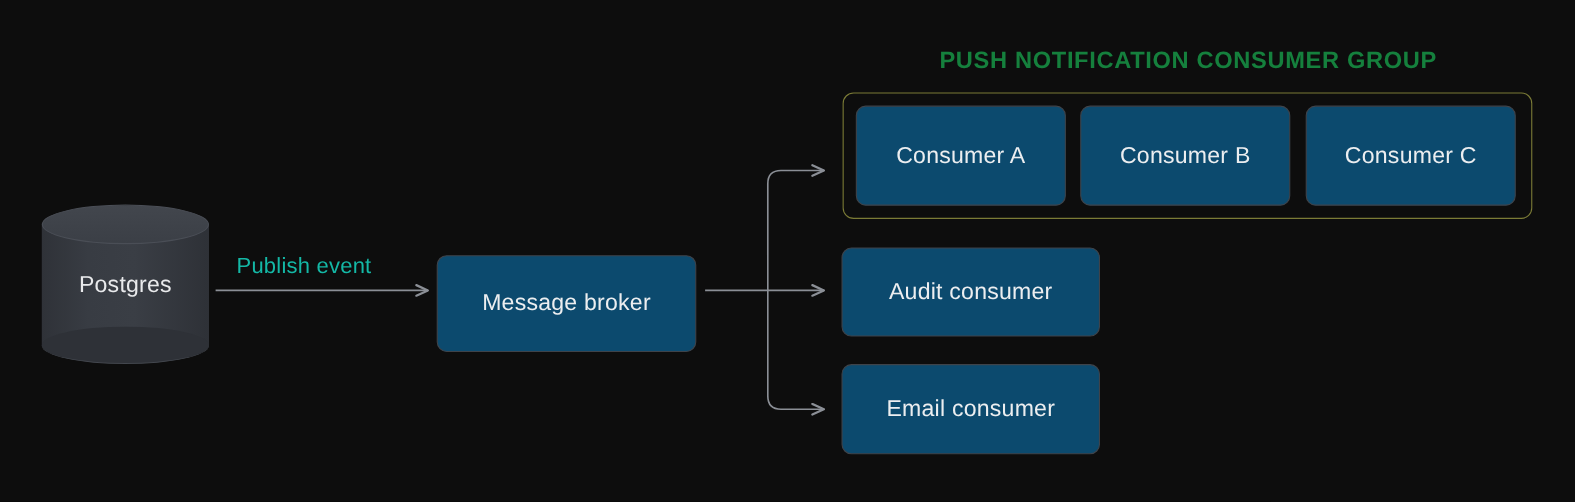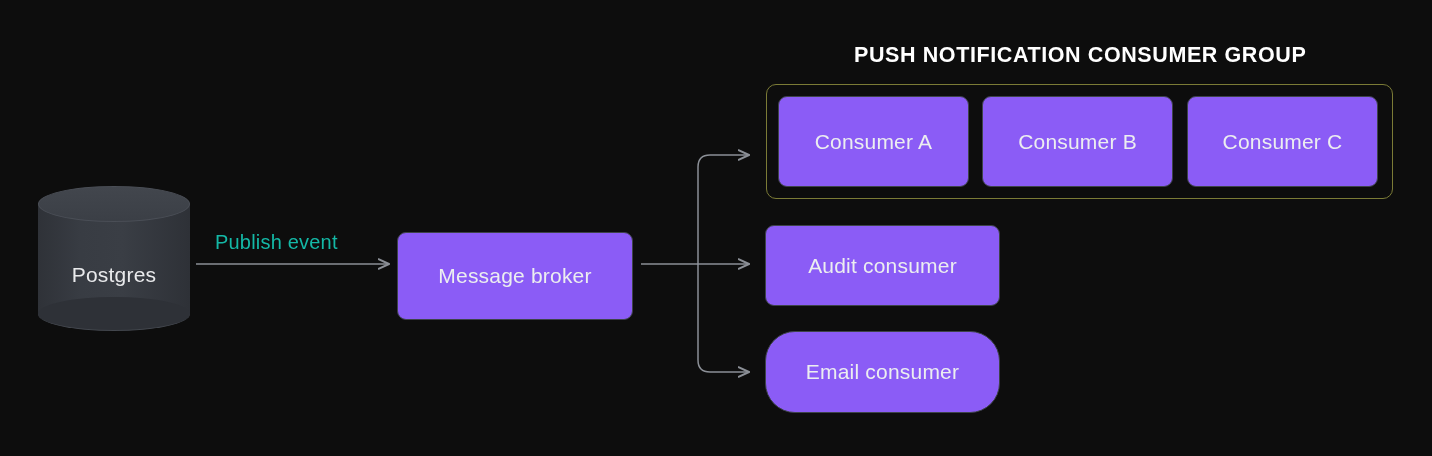--- a/index.html
+++ b/index.html
@@ -52,70 +52,70 @@
     width: 152px;
     height: 34px;
     border-radius: 50%;
     background: #2e3137;
     border-bottom: 1px solid #43474e;
     box-sizing: border-box;
   }
   .cyl-label {
     position: absolute;
     left: 0;
-    top: 16px;
+    top: 0;
     width: 152px;
     height: 146px;
     display: flex;
     align-items: center;
     justify-content: center;
     color: #e9eaec;
     font-size: 21px;
     letter-spacing: 0.2px;
     z-index: 5;
   }
 
   
   .node-box {
     position: absolute;
     box-sizing: border-box;
-    background: #8b5cf6;
+    background: #0c4a6e;
     border: 1px solid #3e434a;
     border-radius: 9px;
     display: flex;
     align-items: center;
     justify-content: center;
     color: #eceef0;
     font-size: 21px;
     letter-spacing: 0.2px;
   }
   #broker-box      { left: 397px; top: 220px; width: 236px; height: 88px; margin-top: 12px; }
   #audit-box       { left: 765px; top: 225px; width: 235px; height: 81px; }
-  #email-box       { left: 765px; top: 331px; width: 235px; height: 82px; border-radius: 30px; }
+  #email-box       { left: 765px; top: 331px; width: 235px; height: 82px; }
   #consumer-a-box  { left: 778px; top: 96px;  width: 191px; height: 91px; }
   #consumer-b-box  { left: 982px; top: 96px;  width: 191px; height: 91px; }
   #consumer-c-box  { left: 1187px; top: 96px; width: 191px; height: 91px; }
 
   
   #group-frame {
     position: absolute;
     left: 766px;
     top: 84px;
     width: 627px;
     height: 115px;
     box-sizing: border-box;
     border: 1.5px solid #7b7b36;
     border-radius: 10px;
     background: transparent;
   }
   #group-title {
     position: absolute;
     left: 854px;
     top: 43px;
-    color: #ffffff;
+    color: #15803d;
     font-size: 21.5px;
     font-weight: 700;
     letter-spacing: 0.6px;
     white-space: nowrap;
   }
 
   
   #publish-label {
     position: absolute;
     left: 215px;

